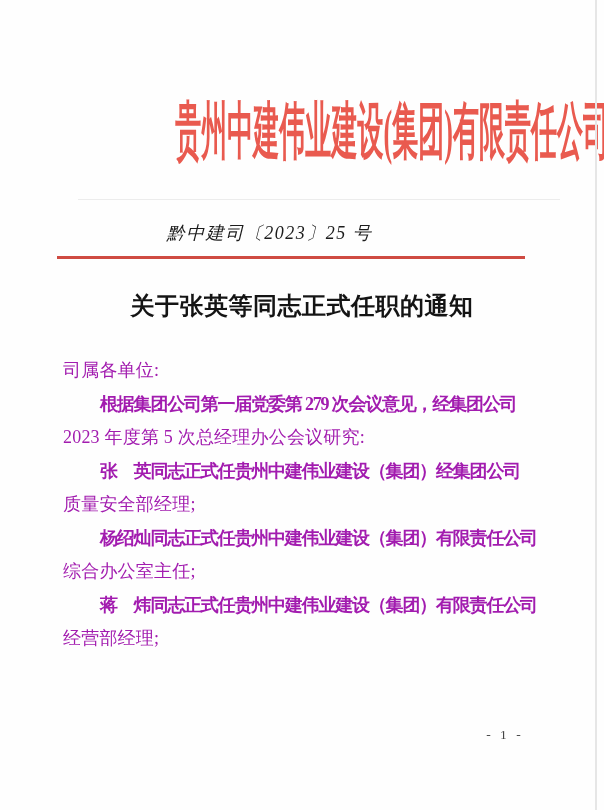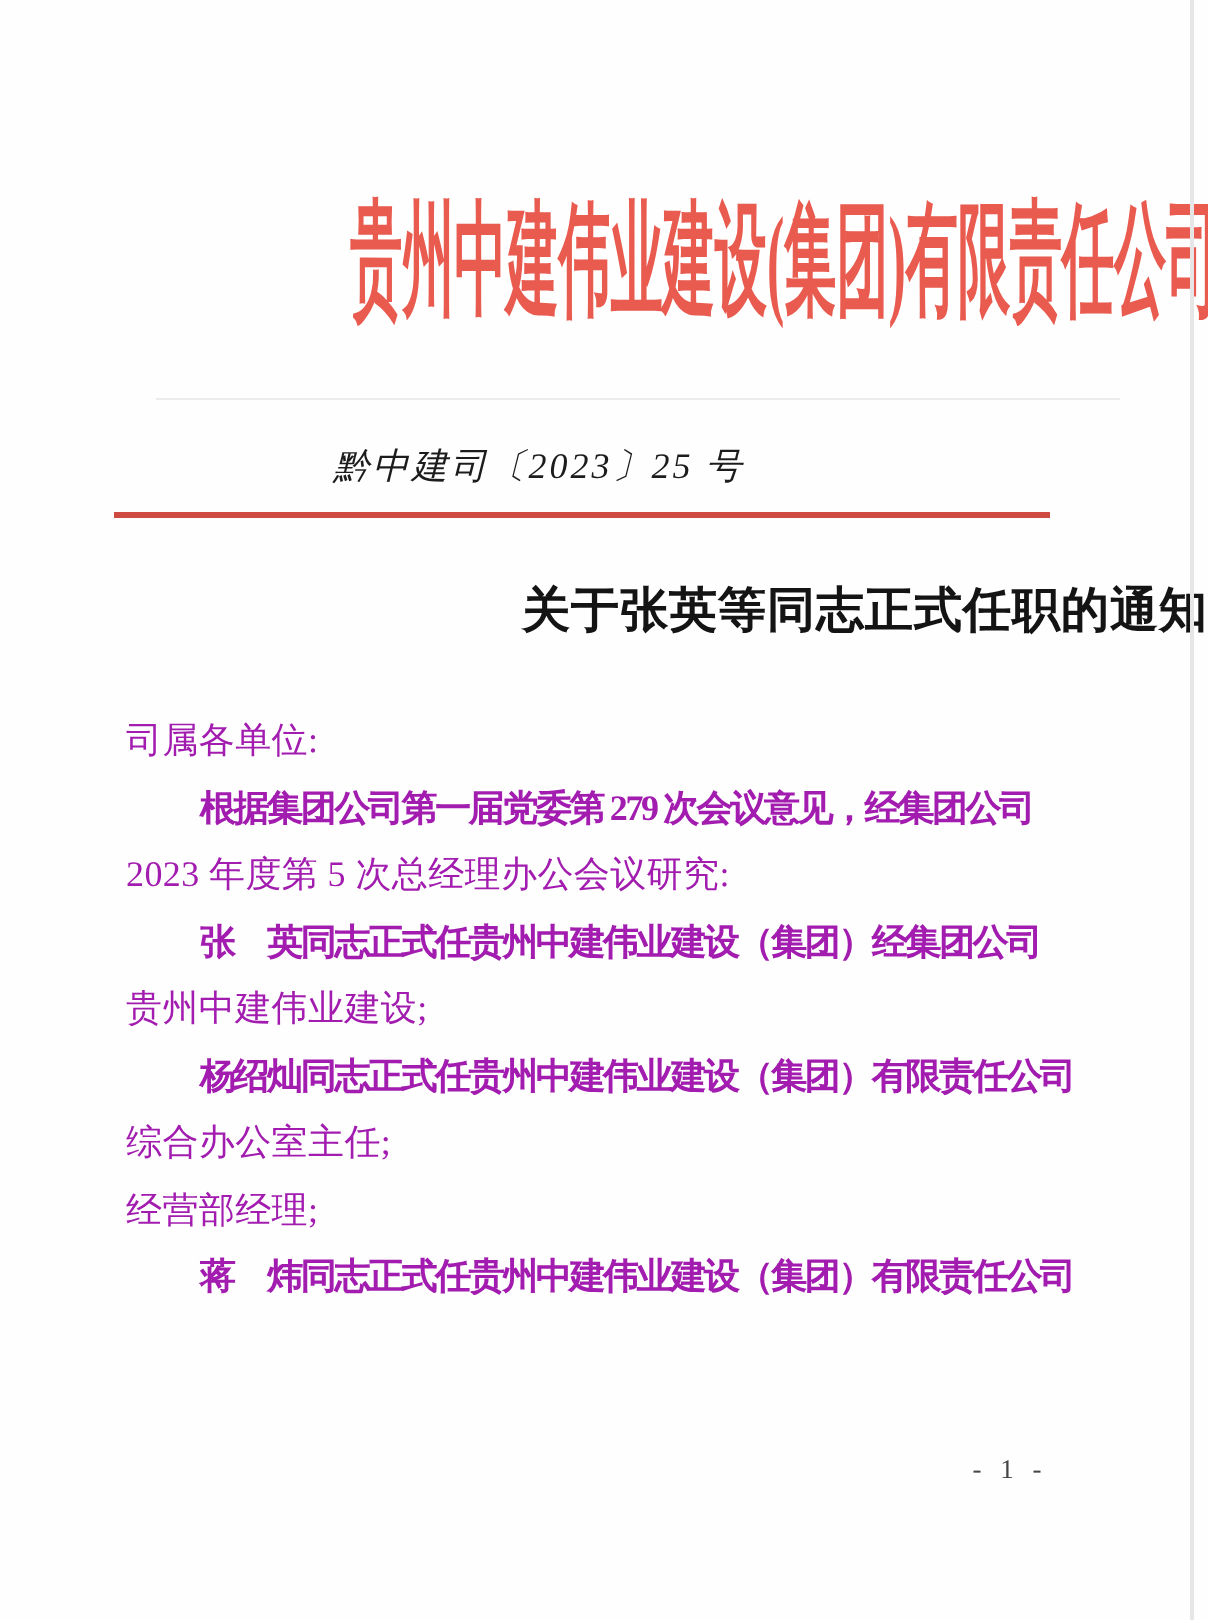--- a/index.html
+++ b/index.html
@@ -48,21 +48,21 @@
     font-style: italic;
   }
   .red-rule {
     position: absolute; top: 256px; left: 57px;
     width: 468px; height: 3px;
     background: var(--rule, #cf4b42);
   }
   .doc-title {
     position: absolute; top: 291px; left: 0;
     width: 604px;
-    text-align: right;
+    text-align: center;
     font-size: 24px;
     line-height: 30px;
     font-weight: bold;
     letter-spacing: 0.5px;
     color: #141414;
   }
   .doc-body {
     position: absolute; top: 354px; left: 63px;
     width: 480px;
     color: #a21caf;
@@ -97,24 +97,24 @@
 
   <div class="red-rule"></div>
 
   <div class="doc-title">关于张英等同志正式任职的通知</div>
 
   <div class="doc-body" id="body-lines">
       <div class="body-line">司属各单位:</div>
       <div class="body-line indent long">根据集团公司第一届党委第 279 次会议意见，经集团公司</div>
       <div class="body-line">2023 年度第 5 次总经理办公会议研究:</div>
       <div class="body-line indent long">张　英同志正式任贵州中建伟业建设（集团）经集团公司</div>
-      <div class="body-line">贵州中建伟业建设;</div>
+      <div class="body-line">质量安全部经理;</div>
       <div class="body-line indent long">杨绍灿同志正式任贵州中建伟业建设（集团）有限责任公司</div>
       <div class="body-line">综合办公室主任;</div>
+      <div class="body-line indent long">蒋　炜同志正式任贵州中建伟业建设（集团）有限责任公司</div>
       <div class="body-line">经营部经理;</div>
-      <div class="body-line indent long">蒋　炜同志正式任贵州中建伟业建设（集团）有限责任公司</div>
     </div>
 
   <div class="page-number">- 1 -</div>
 
   <div class="scan-edge"></div>
 
 </div>
 
 </body></html>

